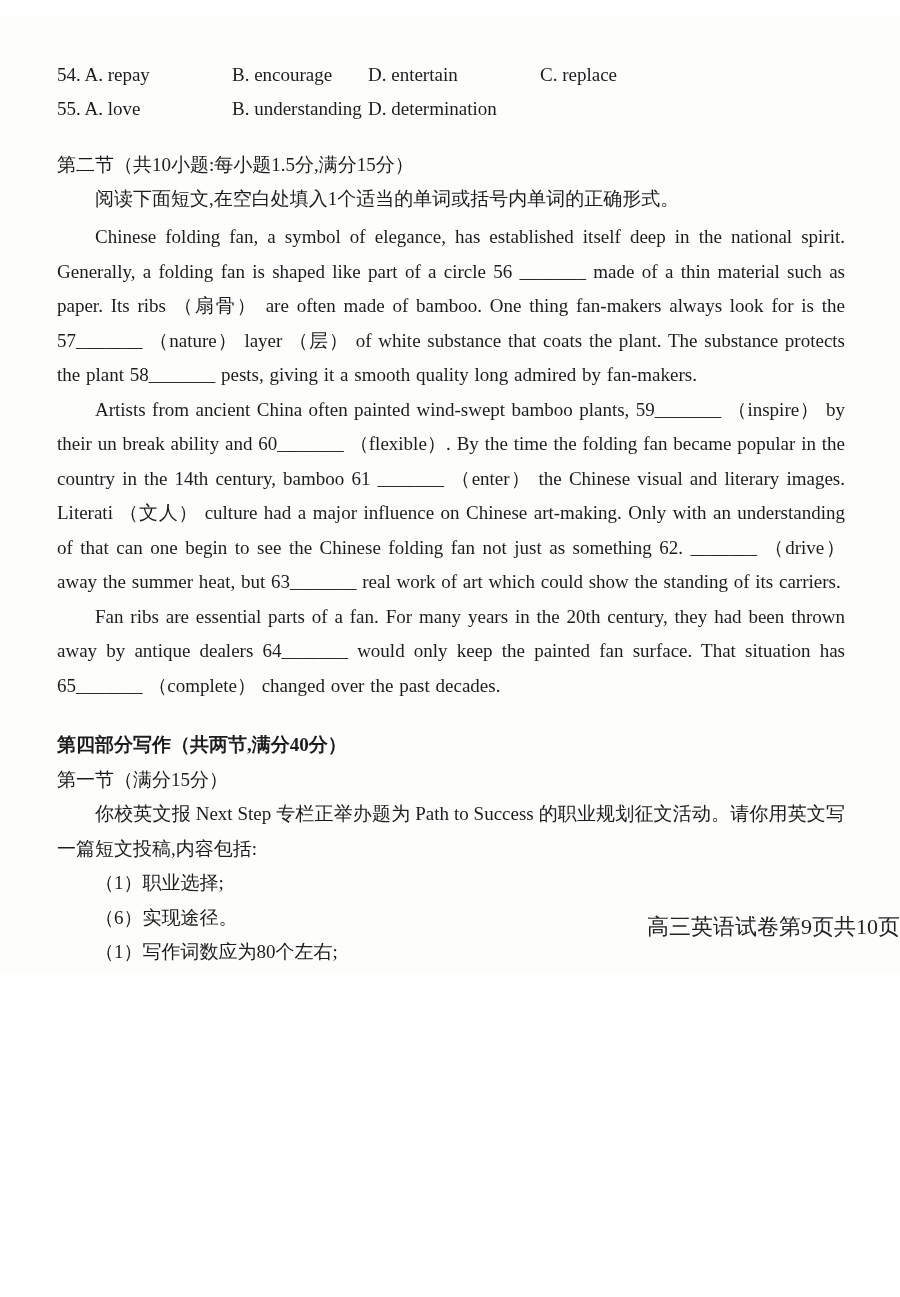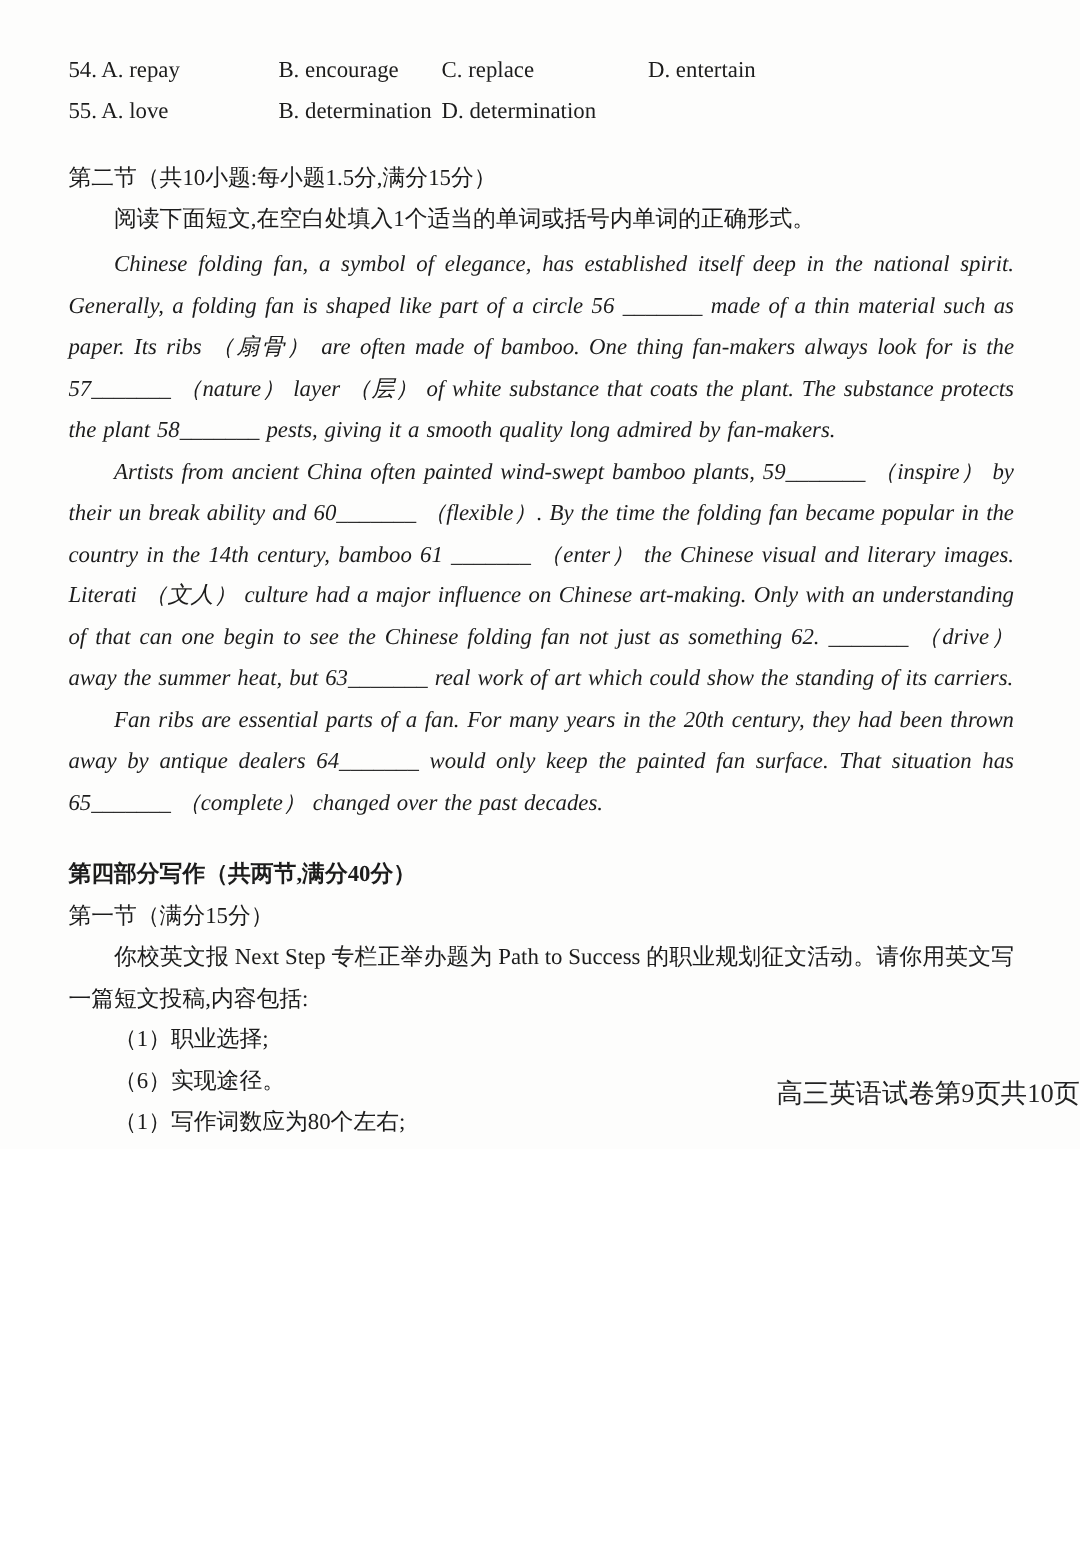--- a/index.html
+++ b/index.html
@@ -1,20 +1,20 @@
 <!DOCTYPE html>
 <html><head>
 <meta charset="utf-8">
 <style>
   html, body { margin: 0; padding: 0; background: #ffffff; }
   .page {
     position: relative;
     width: 900px;
     height: 958px;
-    margin: 0 auto;
+    margin: 16px auto;
     background: #fdfdfc;
     color: #1c1c1c;
     font-family: "Liberation Serif", "DejaVu Serif", serif;
     font-size: 19px;
     box-sizing: border-box;
     padding: 40px 55px 0 57px;
     overflow: hidden;
   }
 
   
@@ -29,21 +29,20 @@
   
   .section-head { line-height: 34px; margin-top: 22px; }
   .instruction { line-height: 34px; text-indent: 2em; }
   .cloze { margin-top: 4px; }
   .cloze p {
     margin: 0;
     line-height: 34.5px;
     text-align: justify;
     text-indent: 2em;
     word-spacing: 1px;
-    font-style: italic;
   }
 
   
   .writing { margin-top: 24px; }
   .part-heading { font-weight: bold; line-height: 35px; }
   .sub-heading { line-height: 35px; }
   .prompt {
     margin: 0;
     line-height: 34.5px;
     text-align: justify;
@@ -82,26 +81,26 @@
 </style>
 </head>
 <body>
 
 <div class="page">
 
   <div class="mc-block">
     <div class="mc-row">
       <span class="mc-cell">54. A. repay</span>
       <span class="mc-cell">B. encourage</span>
+      <span class="mc-cell">D. entertain</span>
       <span class="mc-cell">C. replace</span>
-      <span class="mc-cell">D. entertain</span>
     </div>
     <div class="mc-row">
       <span class="mc-cell">55. A. love</span>
-      <span class="mc-cell">B. determination</span>
+      <span class="mc-cell">B. understanding</span>
       <span class="mc-cell">D. determination</span>
     </div>
   </div>
 
   <div class="section-head">第二节（共10小题:每小题1.5分,满分15分）</div>
   <div class="instruction">阅读下面短文,在空白处填入1个适当的单词或括号内单词的正确形式。</div>
 
   <div class="cloze">
     <p>Chinese folding fan, a symbol of elegance, has established itself deep in the national spirit. Generally, a folding fan is shaped like part of a circle 56 _______ made of a thin material such as paper. Its ribs （扇骨） are often made of bamboo. One thing fan-makers always look for is the 57_______ （nature） layer （层） of white substance that coats the plant. The substance protects the plant 58_______ pests, giving it a smooth quality long admired by fan-makers.</p>
     <p>Artists from ancient China often painted wind-swept bamboo plants, 59_______ （inspire） by their un break ability and 60_______ （flexible）. By the time the folding fan became popular in the country in the 14th century, bamboo 61 _______ （enter） the Chinese visual and literary images. Literati （文人） culture had a major influence on Chinese art-making. Only with an understanding of that can one begin to see the Chinese folding fan not just as something 62. _______ （drive） away the summer heat, but 63_______ real work of art which could show the standing of its carriers.</p>

